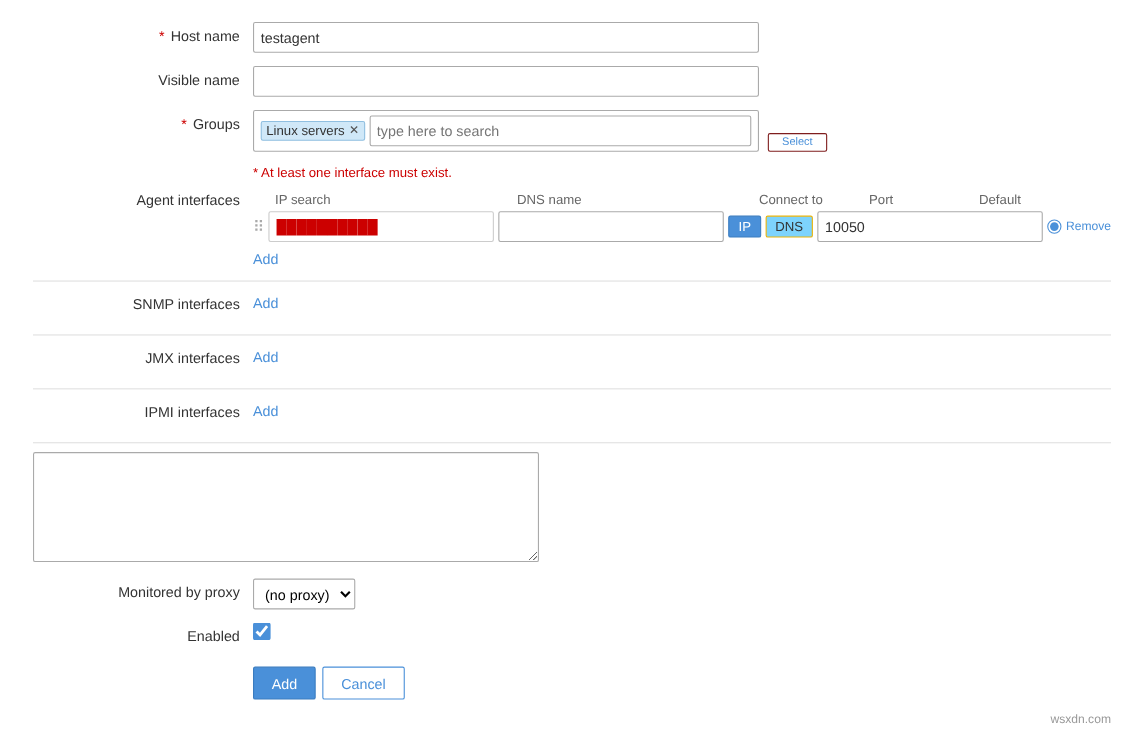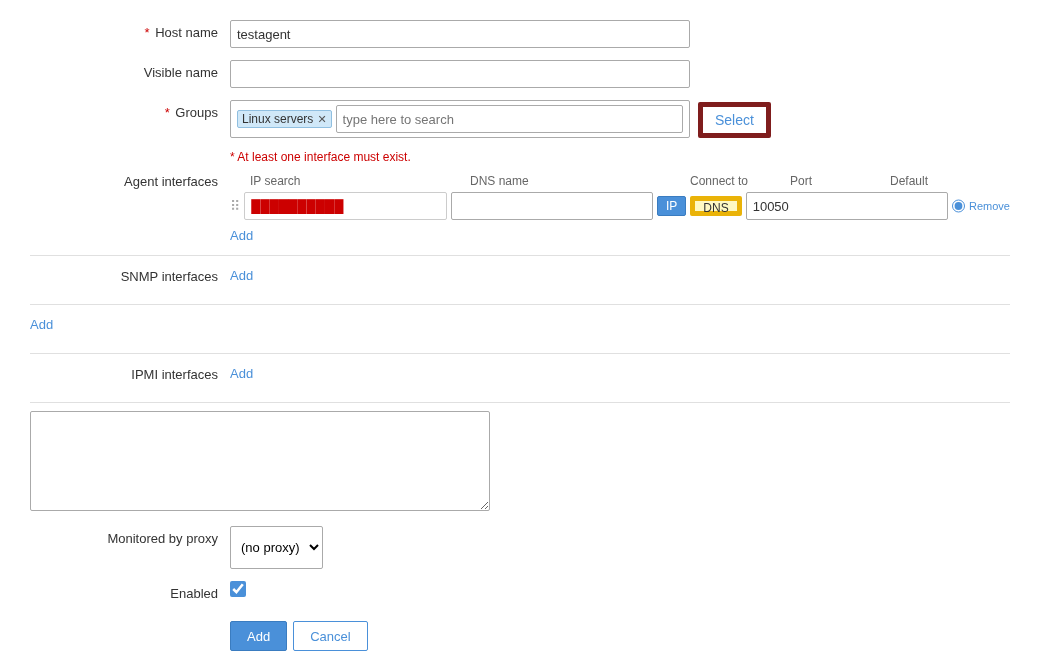--- a/index.html
+++ b/index.html
@@ -91,26 +91,26 @@
     .groups-search {
       border: none;
       outline: none;
       font-size: 12px;
       color: #999;
       flex: 1;
       min-width: 100px;
       padding: 0;
     }
     .select-btn {
-      height: 36px;
+      height: 17px;
       padding: 0 12px;
       background: #fff;
-      border: 5px solid #7f1d1d;
+      border: 1px solid #7f1d1d;
       color: #4a90d9;
-      font-size: 14px;
+      font-size: 10px;
       cursor: pointer;
       border-radius: 2px;
     }
     .validation-msg {
       color: #c00;
       font-size: 12px;
       margin-left: 200px;
       margin-bottom: 10px;
     }
     .interfaces-header {
@@ -160,23 +160,23 @@
       font-size: 12px;
       cursor: pointer;
       border-radius: 2px;
     }
     .connect-btn.active {
       background: #4a90d9;
       color: #fff;
       border: 1px solid #3a7cc0;
     }
     .connect-btn.inactive {
-      background: #fef9c3;
+      background: #7dd3fc;
       color: #333;
-      border: 5px solid #eab308;
+      border: 1px solid #eab308;
     }
     .port-input {
       width: 80px;
       height: 26px;
       border: 1px solid #ccc;
       padding: 2px 5px;
       font-size: 12px;
       border-radius: 2px;
     }
     .radio-default {
@@ -208,21 +208,21 @@
       width: 460px;
       height: 100px;
       border: 1px solid #aaa;
       padding: 4px 6px;
       font-size: 13px;
       resize: vertical;
       border-radius: 2px;
     }
     
     select {
-      height: 43px;
+      height: 28px;
       border: 1px solid #aaa;
       padding: 2px 6px;
       font-size: 13px;
       background: #fff;
       border-radius: 2px;
       cursor: pointer;
     }
     
     input[type="checkbox"] {
       width: 16px;
@@ -331,20 +331,21 @@
   <div class="form-row">
     <div class="form-label">SNMP interfaces</div>
     <div class="form-control">
       <a class="add-link">Add</a>
     </div>
   </div>
 
   <hr class="section-divider">
 
   <div class="form-row">
+    <div class="form-label">JMX interfaces</div>
     <div class="form-control">
       <a class="add-link">Add</a>
     </div>
   </div>
 
   <hr class="section-divider">
 
   <div class="form-row">
     <div class="form-label">IPMI interfaces</div>
     <div class="form-control">

